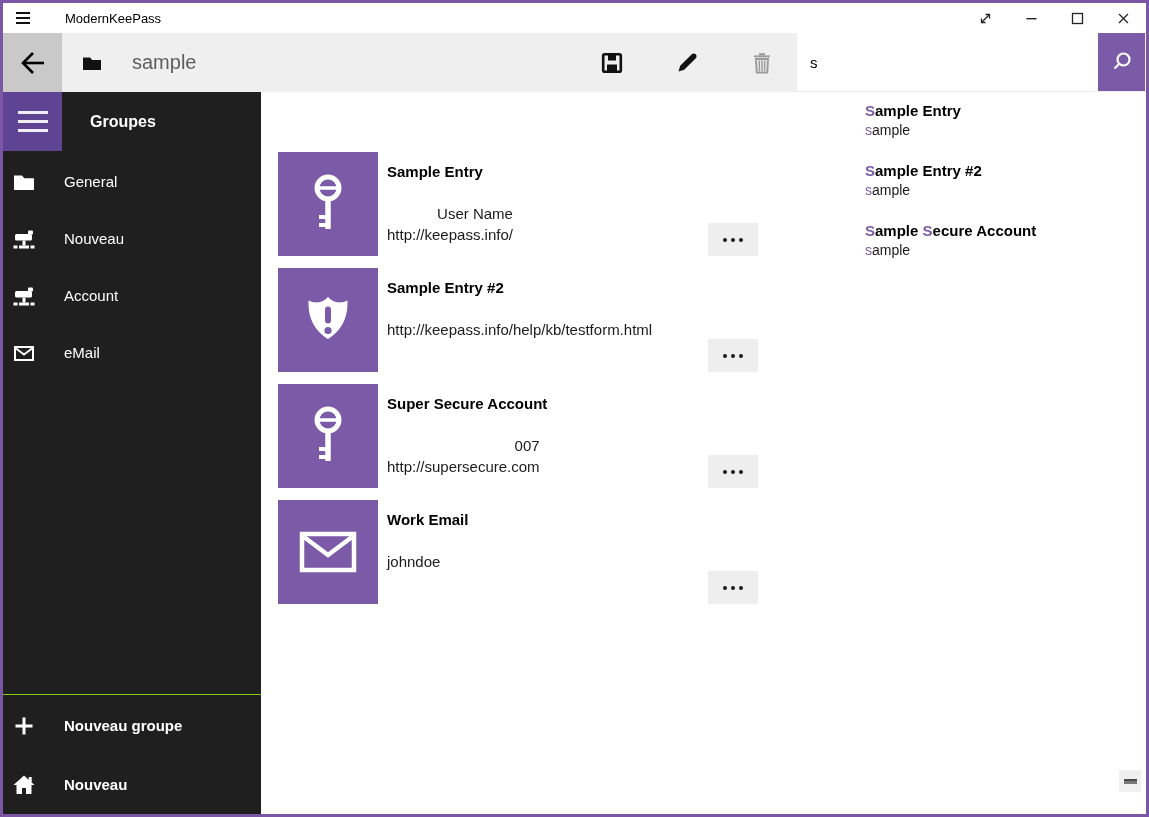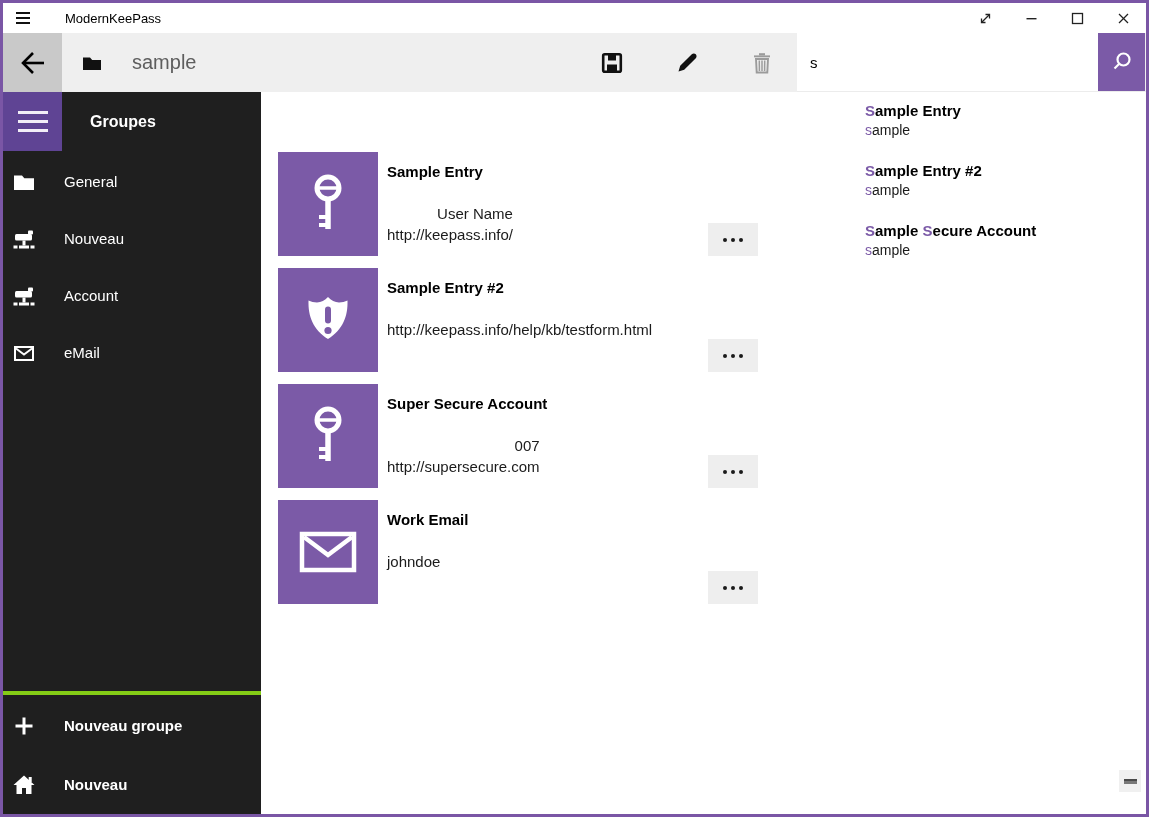--- a/index.html
+++ b/index.html
@@ -37,21 +37,21 @@
   .content{display:flex;height:722px;}
   .sidebar{position:relative;width:258px;background:#1f1f1f;flex:0 0 auto;}
   .side-top{display:flex;align-items:center;height:59px;}
   .side-hamburger{width:59px;height:59px;background:#5f4494;border:none;display:flex;flex-direction:column;align-items:center;justify-content:center;gap:6px;padding:0;cursor:pointer;}
   .side-hamburger i{display:block;width:30px;height:3px;background:#f2eef7;}
   .side-heading{margin-left:28px;font-size:16px;font-weight:bold;color:#fff;}
   .side-nav{margin-top:2px;}
   .side-item{height:57px;display:flex;align-items:center;padding-left:9px;cursor:pointer;}
   .side-item .s-icon{width:24px;display:flex;justify-content:center;}
   .side-item .s-label{margin-left:28px;font-size:15px;color:#fff;}
-  .side-bottom{position:absolute;left:0;right:0;bottom:0;border-top:4px solid #84cc16;padding-top:1px;}
+  .side-bottom{position:absolute;left:0;right:0;bottom:0;border-top:1px solid #84cc16;padding-top:1px;}
   .side-bottom .side-item{height:59px;}
   .side-bottom .s-label{font-weight:bold;}
 
   .main{flex:1;background:#fff;position:relative;}
   .entry-list{padding:60px 0 0 17px;}
   .entry-row{position:relative;display:flex;width:480px;height:104px;margin-bottom:12px;cursor:pointer;}
   .entry-tile{width:100px;height:104px;background:#7b5aa7;display:flex;align-items:center;justify-content:center;flex:0 0 auto;}
   .entry-text{position:relative;flex:1;margin-left:9px;}
   .entry-title{padding-top:11px;font-size:15px;font-weight:bold;color:#000;}
   .entry-sub{position:absolute;top:51px;left:0;font-size:15px;color:#1b1b1b;line-height:21px;text-align:right;}

